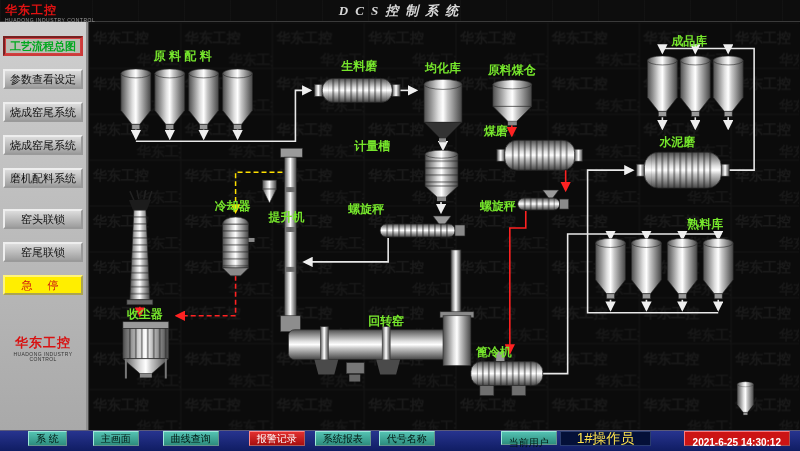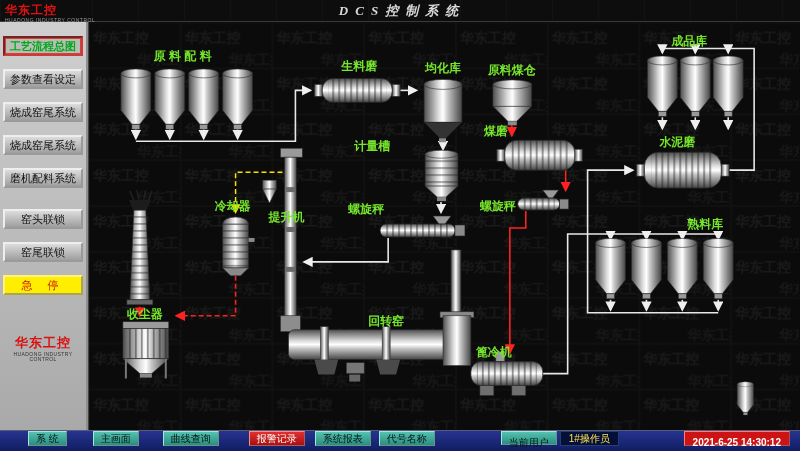--- a/index.html
+++ b/index.html
@@ -35,21 +35,21 @@
 
   
   .ftr{height:21px;flex:0 0 21px;display:flex;align-items:flex-start;
        background:linear-gradient(180deg,#27348f,#101d63);border-top:1px solid #5a5a7a}
   .fbtn{height:15px;font-size:10px;line-height:13px;padding:0 7px;white-space:nowrap;
        background:linear-gradient(180deg,#54c2b2,#2d8d7e);border:1px outset #9fe8da;color:#001510;cursor:pointer;
        font-family:"Liberation Sans",sans-serif}
   .fbtn.alarm{background:linear-gradient(180deg,#e23030,#a80f0f);border:1px outset #ff8a8a;color:#fff}
   .ulabel{height:14px;font-size:10px;line-height:13px;padding:4px 7px;background:linear-gradient(180deg,#54c2b2,#2d8d7e);
        border:1px outset #9fe8da;color:#001510}
-  .uval{height:15px;font-size:10px;line-height:13px;padding:0 8px;background:#041038;border:1px solid #2a3c6e;color:#ffe34d}
+  .uval{height:15px;font-size:14px;line-height:13px;padding:0 16px;background:#041038;border:1px solid #2a3c6e;color:#ffe34d}
   .dtime{height:15px;font-size:10px;font-weight:bold;line-height:13px;padding:4px 8px;background:#cc1414;
        border:1px outset #ff7a7a;color:#fff;margin-left:auto;margin-right:10px}
 </style>
 </head>
 <body>
 
 <div class="screen">
 
   <div class="hdr">
     <div class="hdr-logo">

